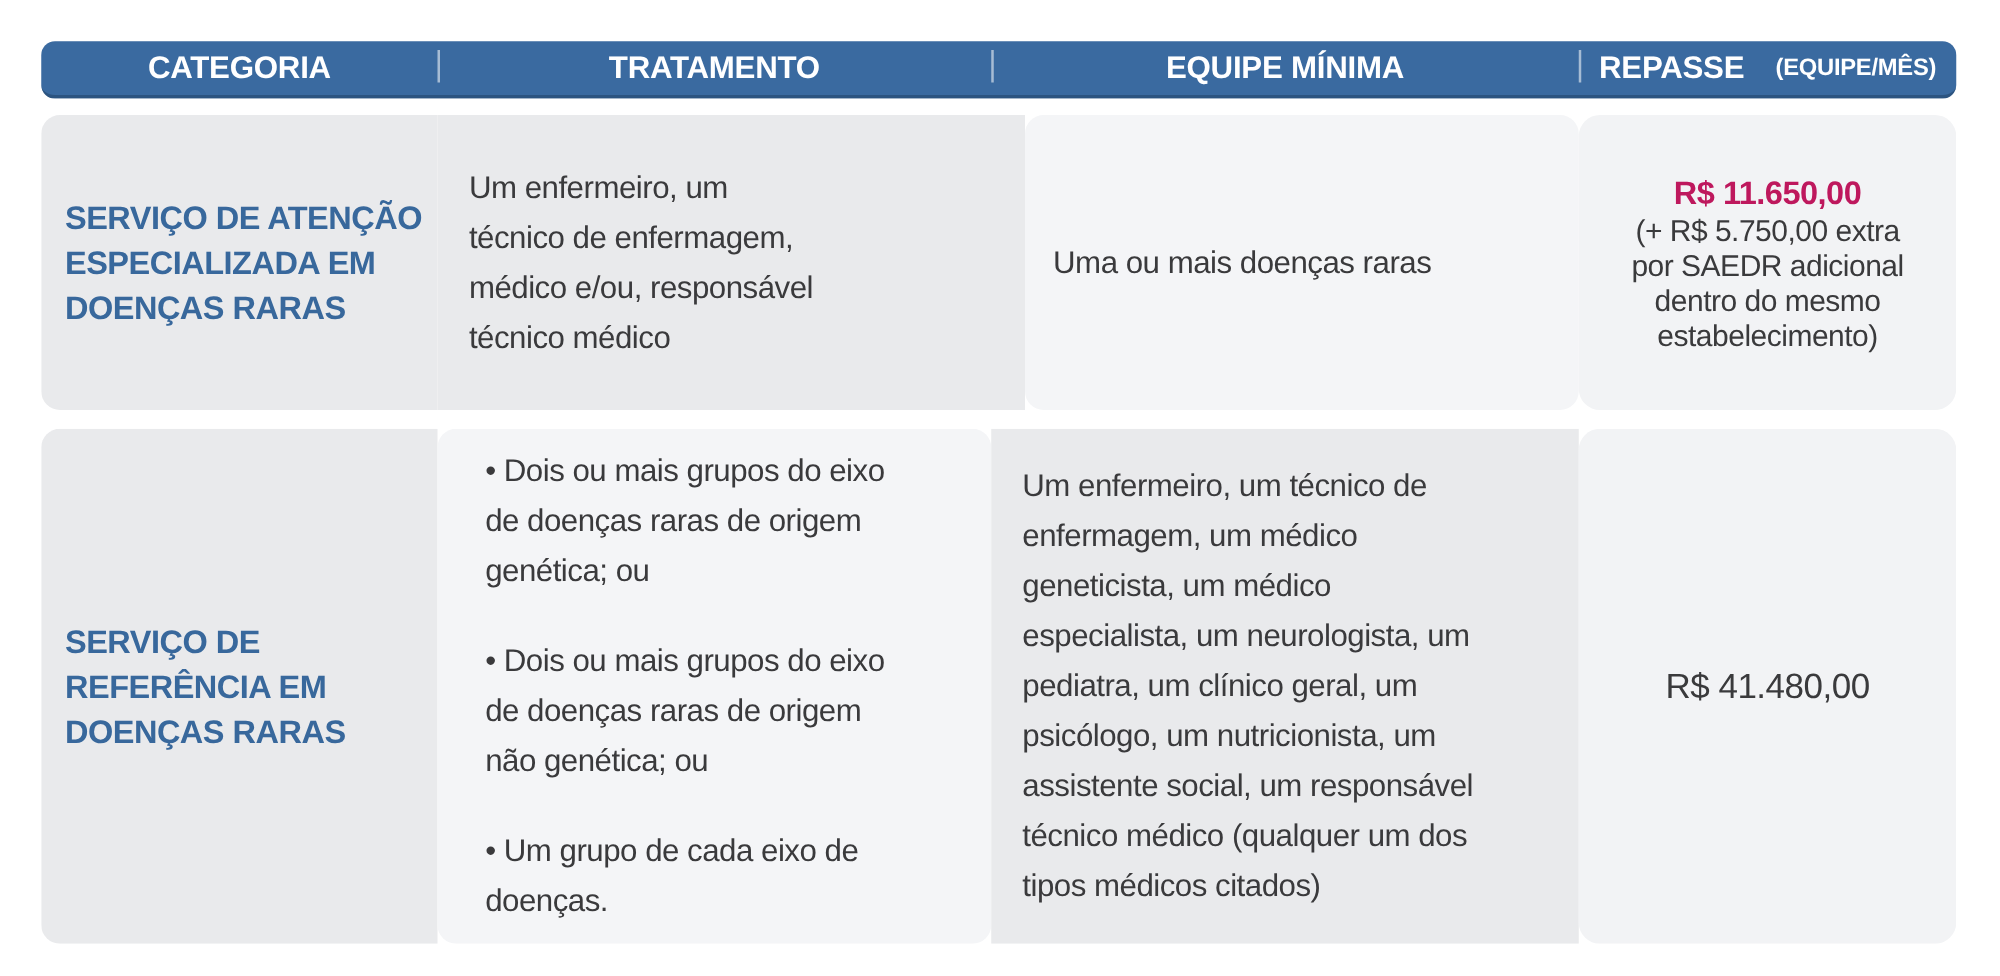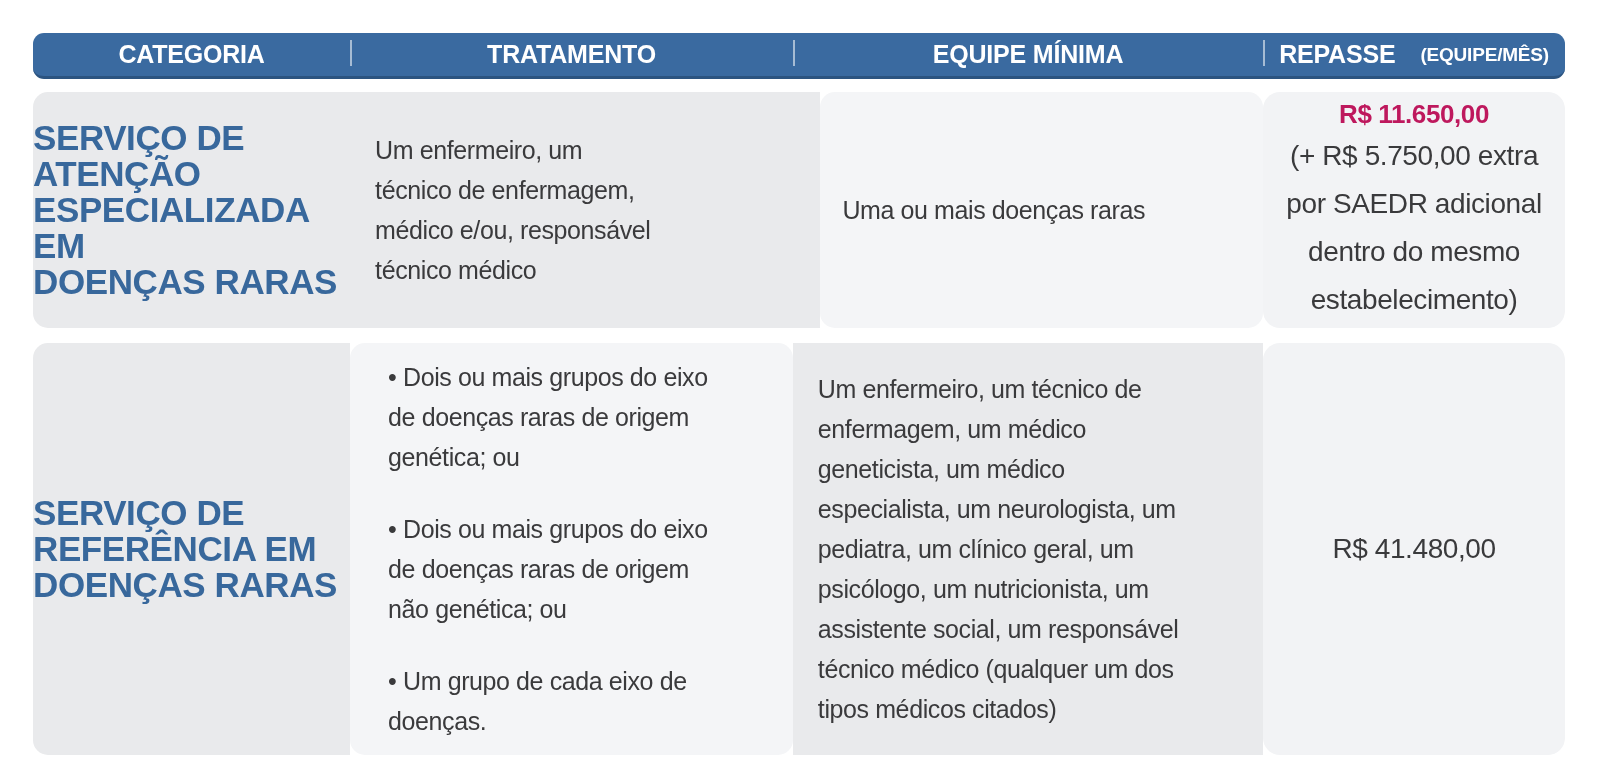--- a/index.html
+++ b/index.html
@@ -45,34 +45,34 @@
   .row{display:flex;border-radius:15px;overflow:hidden;}
   .row1{margin-top:13px;height:236px;}
   .row2{margin-top:15px;height:412px;}
 
   .cell{display:flex;flex-direction:column;justify-content:center;}
   .bg-dark{background:var(--col-dark);}
   .bg-light{background:var(--col-light);}
   .bg-light2{background:var(--col-light2);}
 
   .cat{
-    color:var(--category-text);font-weight:bold;font-size:35px;line-height:36px;
-    letter-spacing:-0.4px;white-space:pre-line;padding-right:8px;
+    color:var(--category-text);font-weight:bold;font-size:26px;line-height:36px;
+    letter-spacing:-0.4px;white-space:pre-line;padding-left:19px;padding-right:8px;
   }
   .bodytext{
     color:var(--body-text);font-size:25px;line-height:40px;letter-spacing:-0.4px;
     white-space:pre-line;
   }
   .cell.c2 .bodytext{padding-left:22px;padding-right:10px;}
   .cell.c3 .bodytext{padding-left:25px;padding-right:12px;}
   .bullets .bodytext{margin:16px;}
 
   .cell.c4{align-items:center;text-align:center;}
   .money-bold{color:#be185d;font-weight:bold;font-size:26px;line-height:36px;letter-spacing:-0.4px;}
-  .money-note{color:var(--body-text);font-size:28px;line-height:48px;letter-spacing:-0.4px;
+  .money-note{color:var(--body-text);font-size:24px;line-height:28px;letter-spacing:-0.4px;
     white-space:pre-line;}
   .money-plain{color:var(--body-text);font-size:28px;line-height:36px;letter-spacing:-0.4px;}
 </style>
 </head>
 <body>
 
 <div class="page">
 
   <div class="header">
     <div class="hcell c1">

